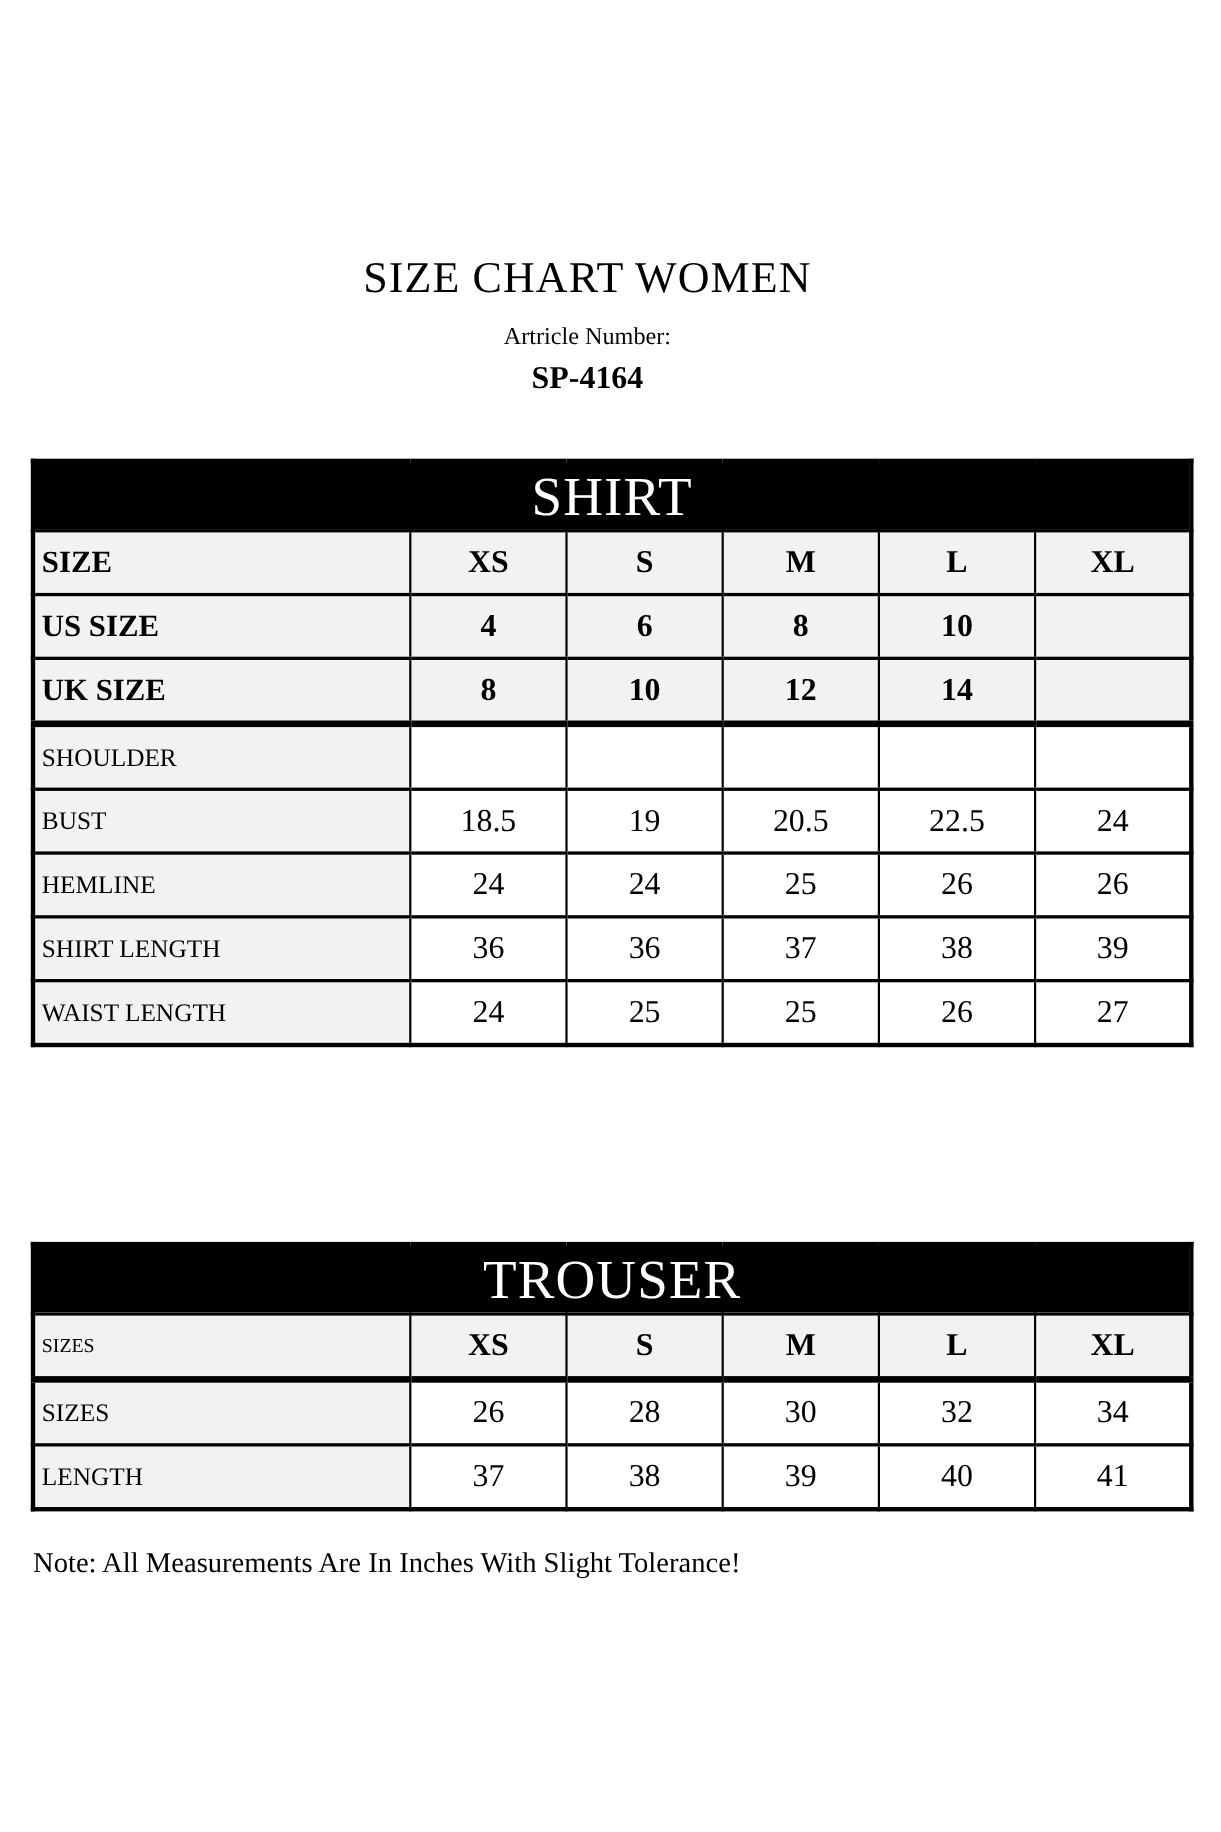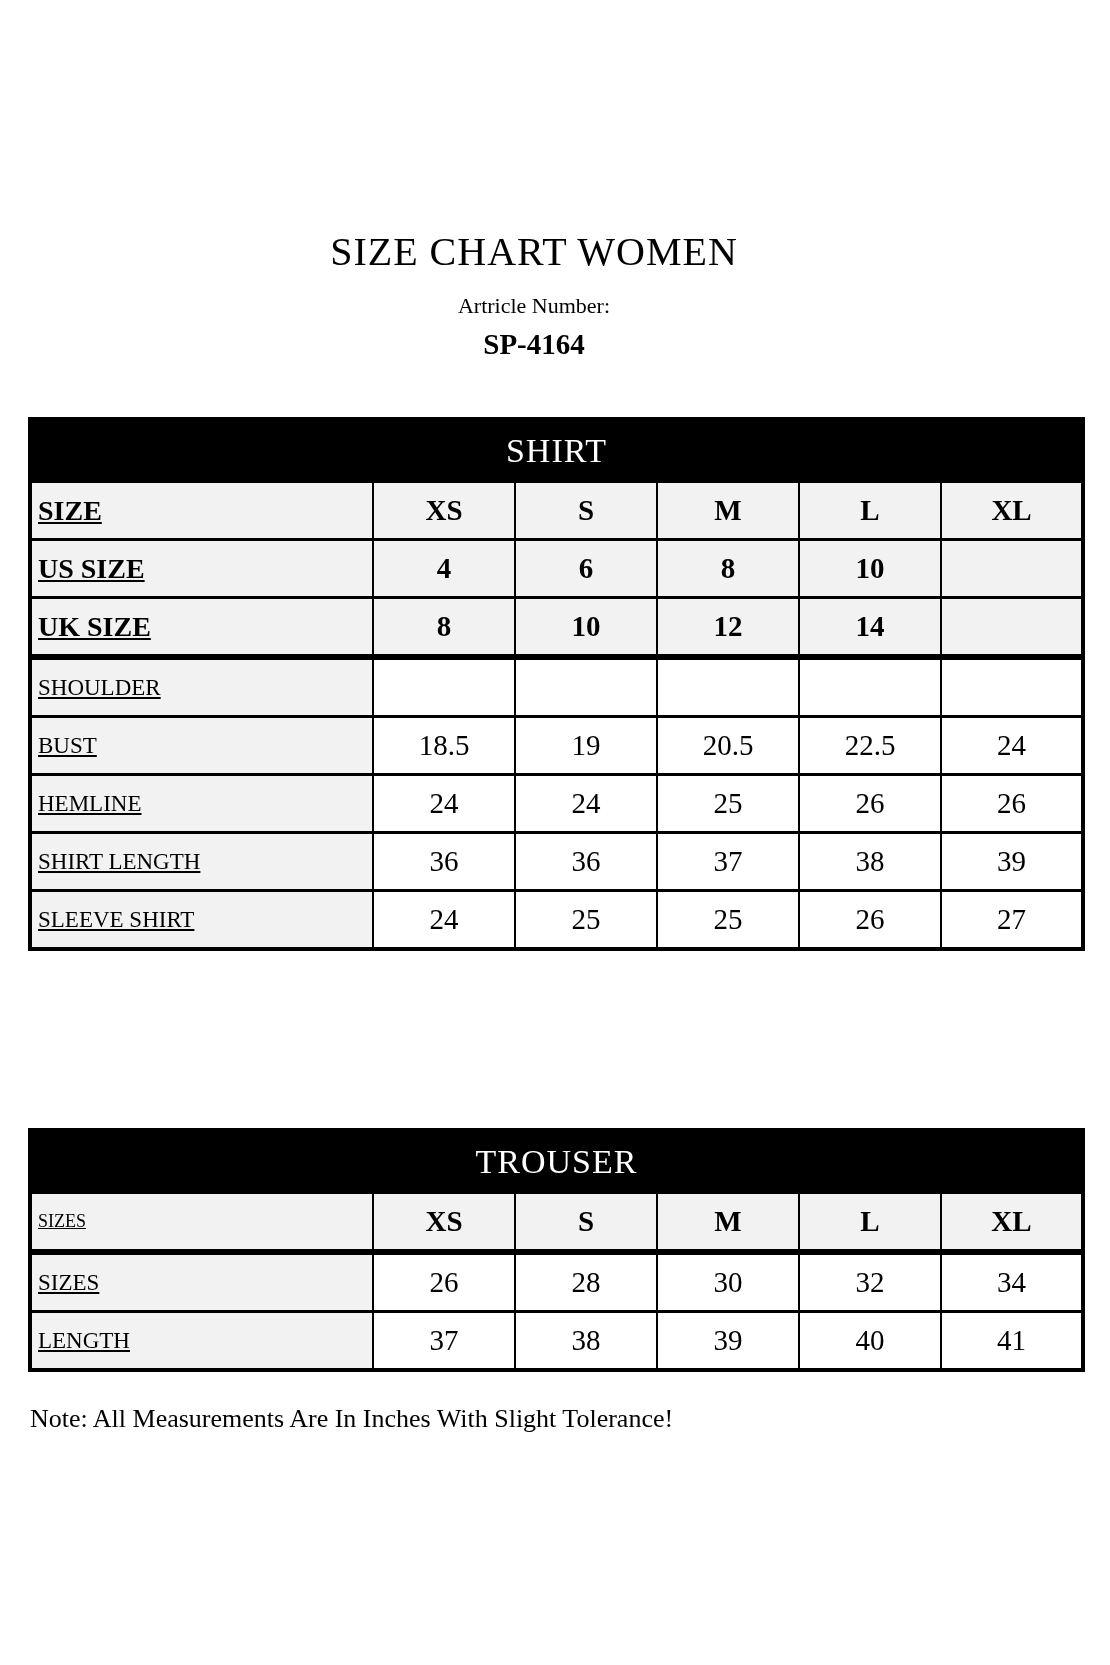--- a/index.html
+++ b/index.html
@@ -53,32 +53,31 @@
     text-align: center;
     vertical-align: middle;
     font-size: 29px;
     background: #ffffff;
     overflow: hidden;
     white-space: nowrap;
   }
   .size-table tr.title-row td {
     background: #000000;
     color: #ffffff;
-    font-size: 34px;
+    font-size: 50px;
     height: 57px;
     letter-spacing: 1px;
   }
   .size-table tr.shaded td { background: #f2f2f2; }
   .size-table tr.bold-row td { font-weight: bold; }
   .size-table tr.thick-bottom td { border-bottom-width: 6px; }
   .size-table td.lbl {
     text-align: left;
     padding-left: 6px;
     background: #f2f2f2;
-    text-decoration: underline;
   }
   .size-table tr.bold-row td.lbl { font-size: 28px; }
   .size-table td.mlbl {
     font-size: 23px;
     font-weight: normal;
   }
   .size-table td.hdr-lbl {
     font-size: 18px;
     font-weight: normal;
   }
@@ -161,21 +160,21 @@
   </tr>
   <tr>
     <td class="lbl mlbl">SHIRT LENGTH</td>
     <td>36</td>
     <td>36</td>
     <td>37</td>
     <td>38</td>
     <td>39</td>
   </tr>
   <tr>
-    <td class="lbl mlbl">SLEEVE SHIRT</td>
+    <td class="lbl mlbl">WAIST LENGTH</td>
     <td>24</td>
     <td>25</td>
     <td>25</td>
     <td>26</td>
     <td>27</td>
   </tr>
 </tbody>
   </table>
 
 <table class="size-table trouser-table">

